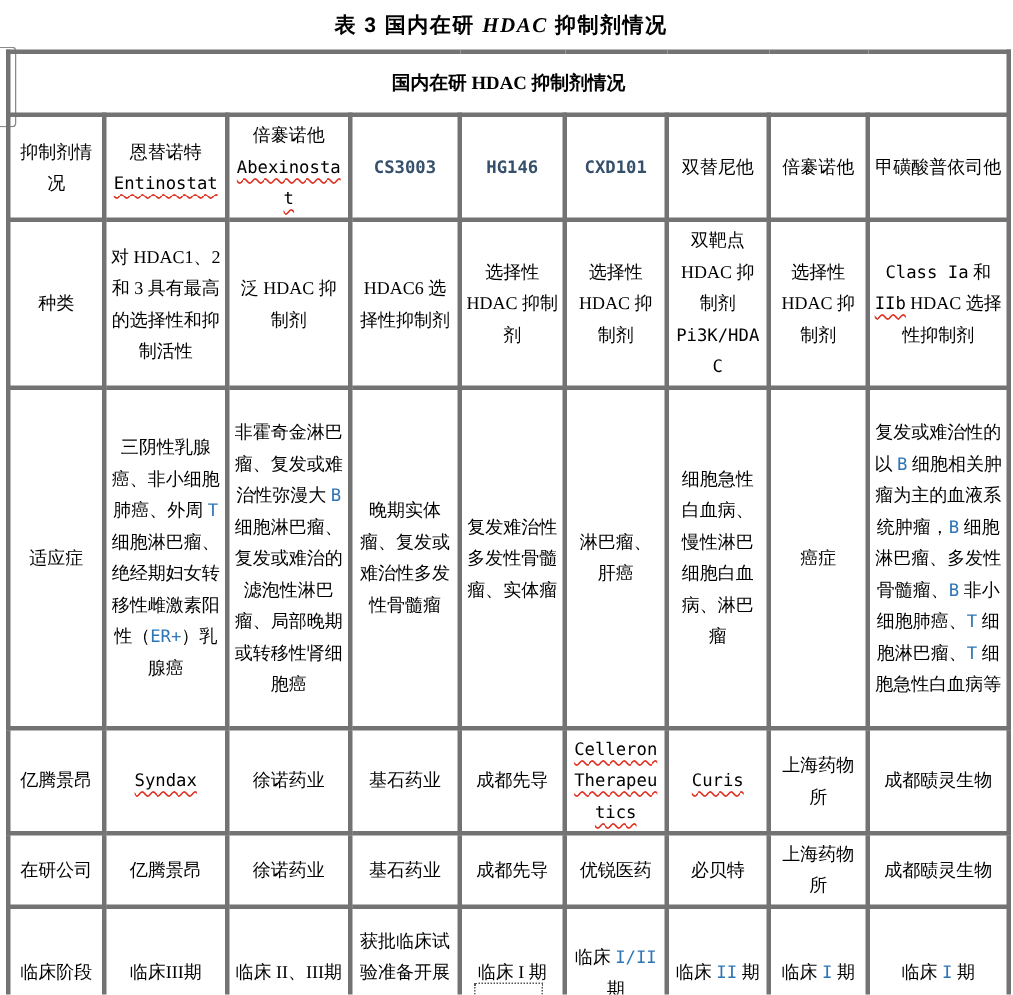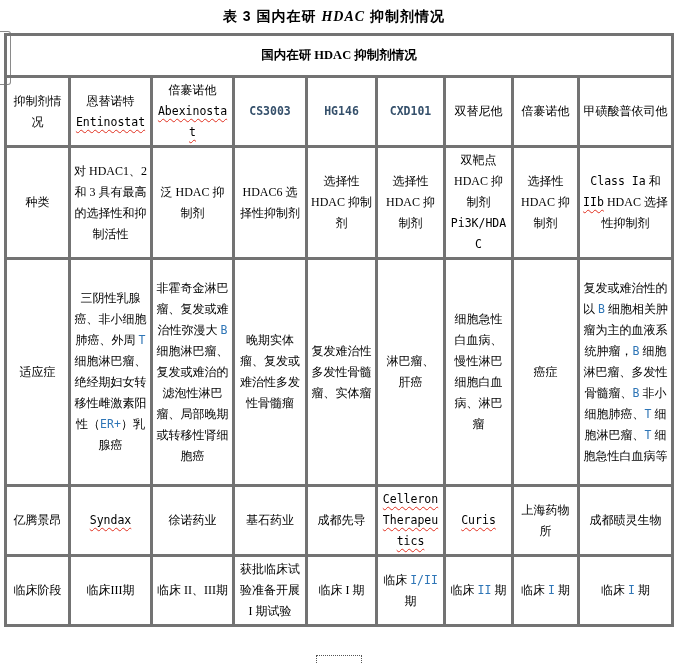--- a/index.html
+++ b/index.html
@@ -107,20 +107,31 @@
         <td><span class="lat sp">Syndax</span></td>
         <td><span>徐诺药业</span></td>
         <td><span>基石药业</span></td>
         <td><span>成都先导</span></td>
         <td><span class="lat sp">Celleron Therapeutics</span></td>
         <td><span class="lat sp">Curis</span></td>
         <td><span>上海药物所</span></td>
         <td><span>成都赜灵生物</span></td>
       </tr>
       <tr>
+        <td><span>在研公司</span></td>
+        <td><span>亿腾景昂</span></td>
+        <td><span>徐诺药业</span></td>
+        <td><span>基石药业</span></td>
+        <td><span>成都先导</span></td>
+        <td><span>优锐医药</span></td>
+        <td><span>必贝特</span></td>
+        <td><span>上海药物所</span></td>
+        <td><span>成都赜灵生物</span></td>
+      </tr>
+      <tr>
         <td><span>临床阶段</span></td>
         <td><span>临床III期</span></td>
         <td><span>临床 II、III期</span></td>
         <td><span>获批临床试验准备开展 I 期试验</span></td>
         <td><span>临床 I 期</span></td>
         <td><span>临床 </span><span class="blue">I/II</span><span> 期</span></td>
         <td><span>临床 </span><span class="blue">II</span><span> 期</span></td>
         <td><span>临床 </span><span class="blue">I</span><span> 期</span></td>
         <td><span>临床 </span><span class="blue">I</span><span> 期</span></td>
       </tr>

